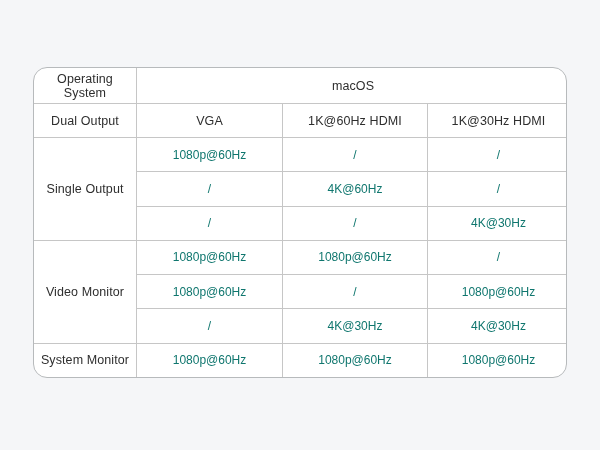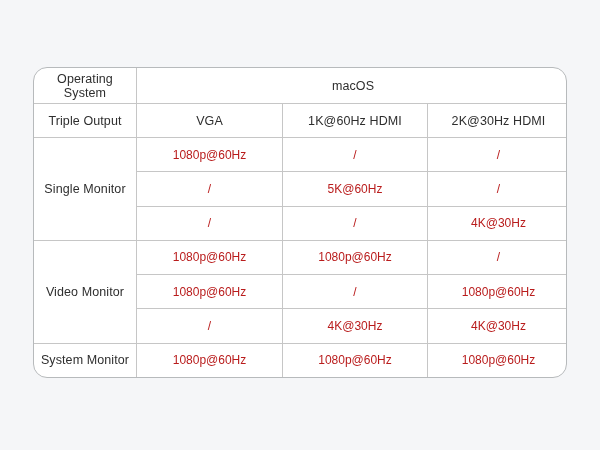--- a/index.html
+++ b/index.html
@@ -44,21 +44,21 @@
     vertical-align: middle;
     padding: 0 4px;
     box-sizing: border-box;
   }
   .spec-table td.head {
     color: #2e2e2e;
     font-size: 12.5px;
     letter-spacing: 0.1px;
   }
   .spec-table td.val {
-    color: #b91c1c;
+    color: #0f766e;
     font-size: 12px;
   }
   tr.r1 { height: 36px; }
   tr.r2 { height: 34px; }
 </style>
 </head>
 <body>
 
 <div class="stage">
   <div class="table-card">
@@ -68,35 +68,35 @@
         <col style="width:146px">
         <col style="width:145px">
         <col style="width:142px">
       </colgroup>
       <tbody>
         <tr class="r1">
           <td class="head">Operating System</td>
           <td class="head" colspan="3">macOS</td>
         </tr>
         <tr class="r2">
-          <td class="head">Triple Output</td>
+          <td class="head">Dual Output</td>
           <td class="head">VGA</td>
           <td class="head">1K@60Hz HDMI</td>
-          <td class="head">2K@30Hz HDMI</td>
+          <td class="head">1K@30Hz HDMI</td>
         </tr>
 
         <tr>
-          <td class="head" rowspan="3">Single Monitor</td>
+          <td class="head" rowspan="3">Single Output</td>
           <td class="val">1080p@60Hz</td>
           <td class="val">/</td>
           <td class="val">/</td>
         </tr>
         <tr>
           <td class="val">/</td>
-          <td class="val">5K@60Hz</td>
+          <td class="val">4K@60Hz</td>
           <td class="val">/</td>
         </tr>
         <tr>
           <td class="val">/</td>
           <td class="val">/</td>
           <td class="val">4K@30Hz</td>
         </tr>
 
         <tr>
           <td class="head" rowspan="3">Video Monitor</td>

